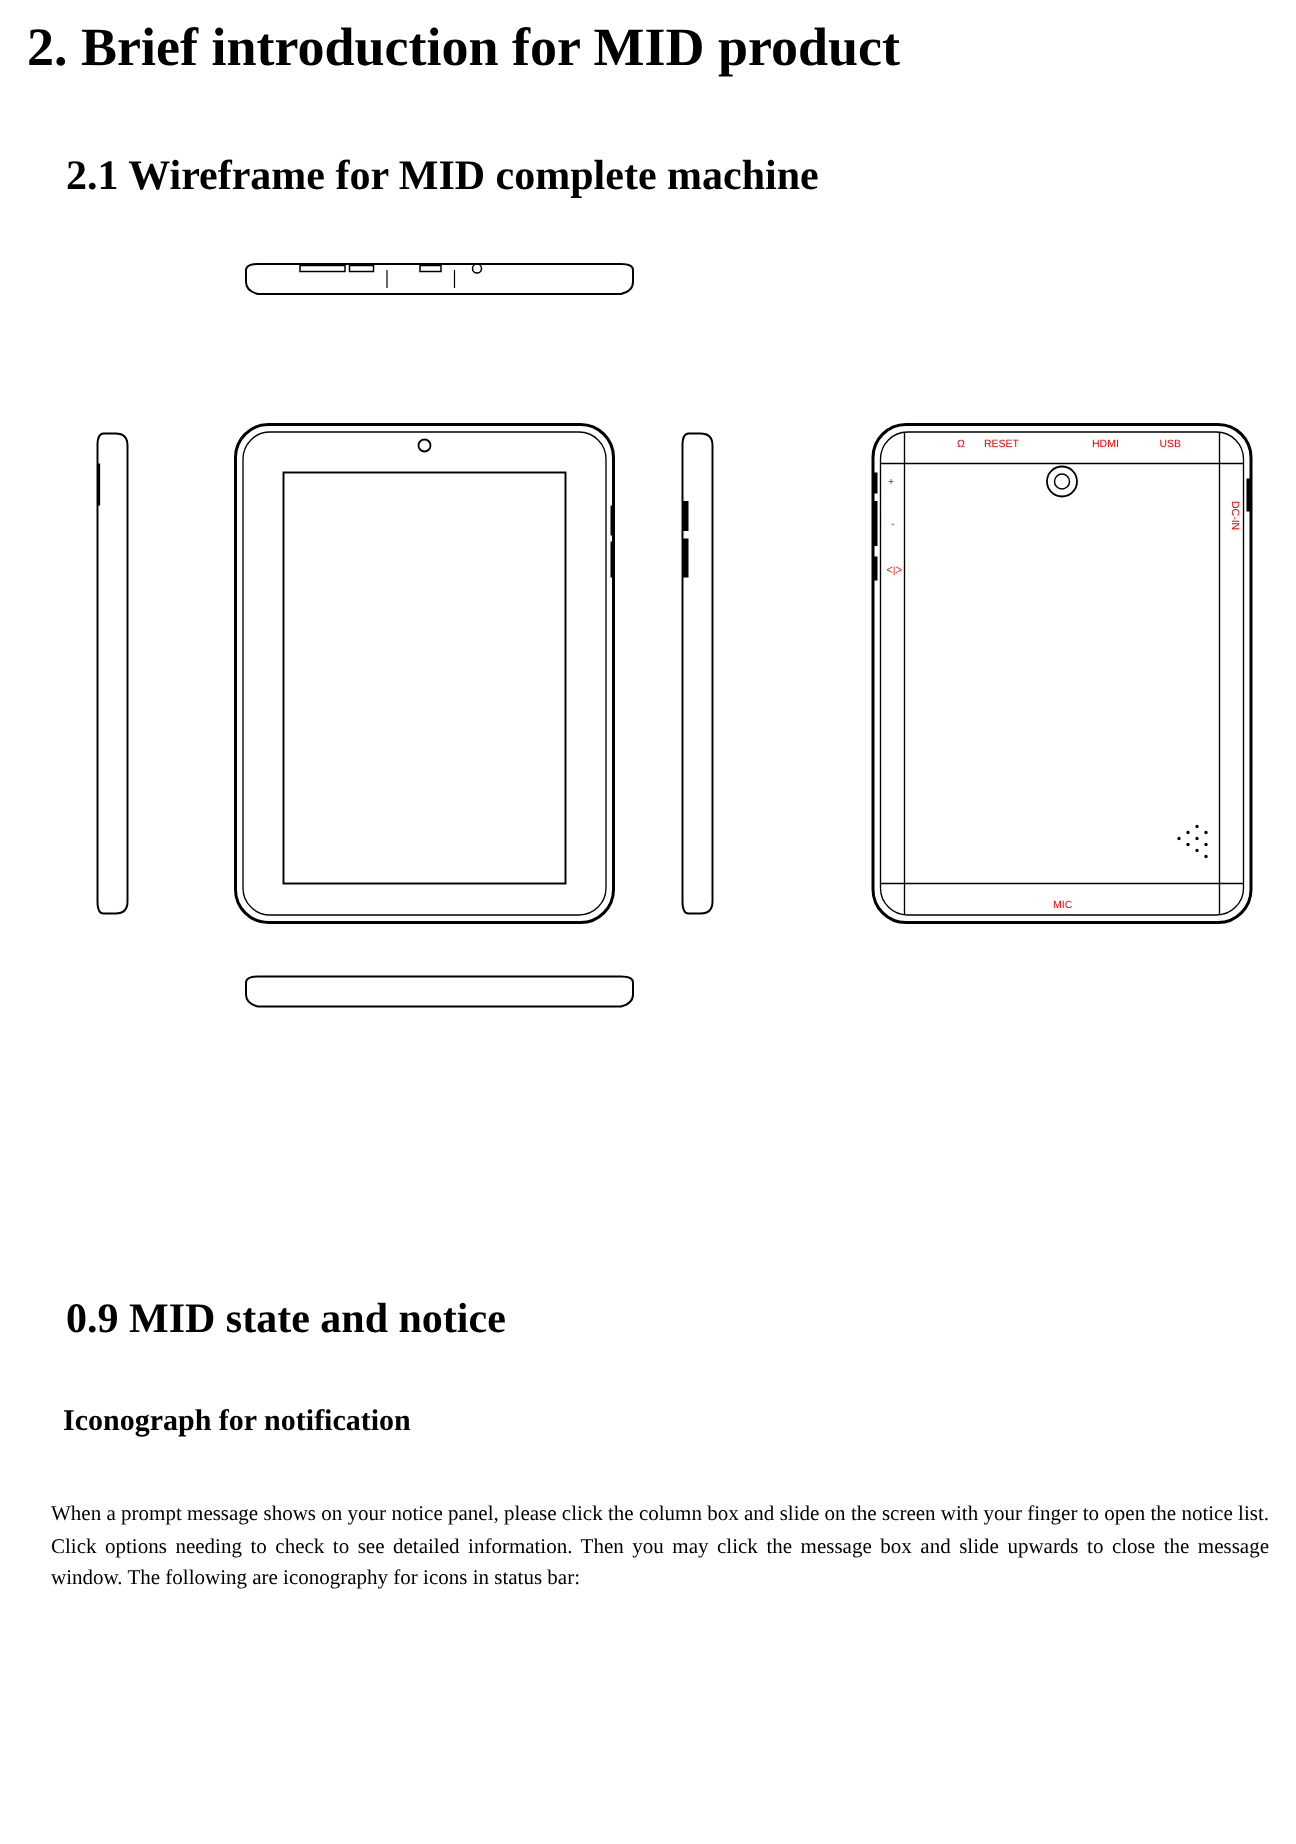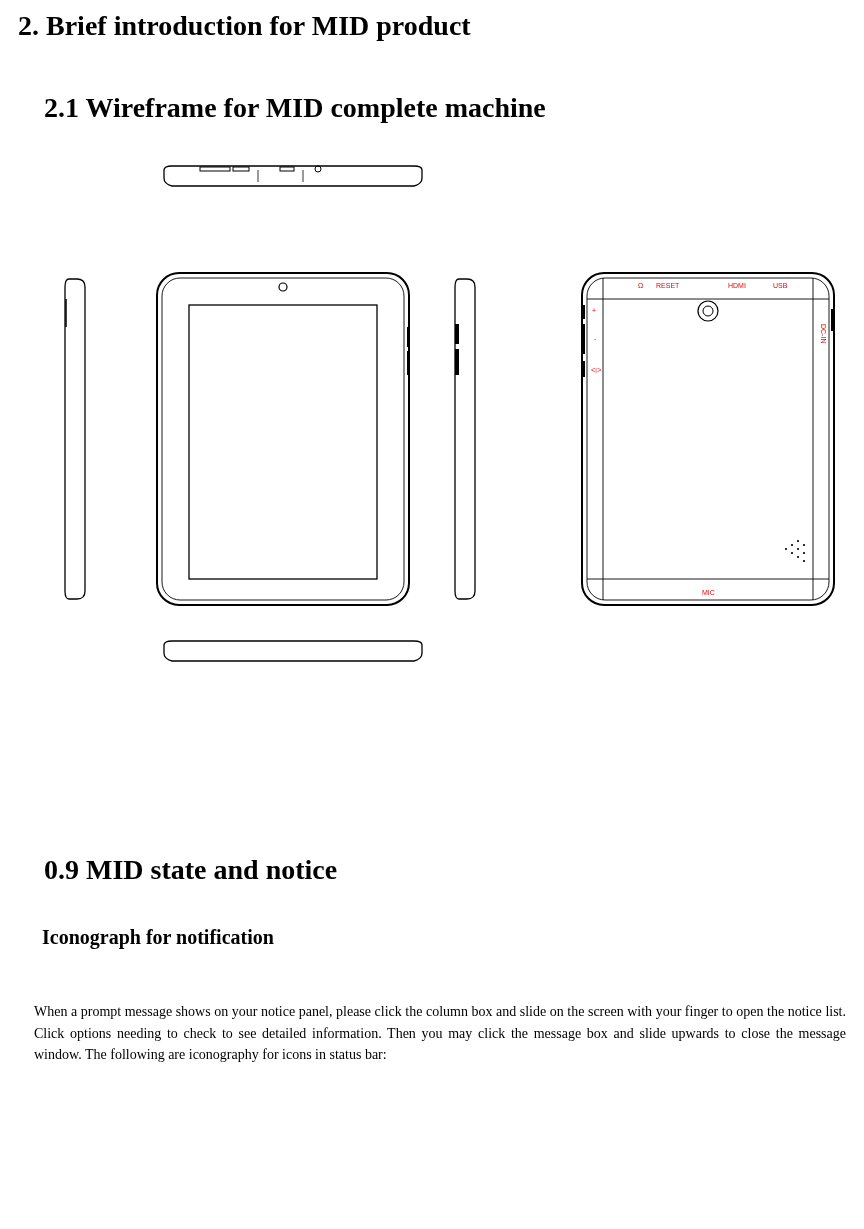--- a/index.html
+++ b/index.html
@@ -5,21 +5,21 @@
     * { box-sizing: border-box; margin: 0; padding: 0; }
     body {
       font-family: "Times New Roman", Times, serif;
       background: #fff;
       color: #000;
       width: 864px;
       margin: 0 auto;
       padding: 10px 18px;
     }
     .section-heading {
-      font-size: 28px;
+      font-size: 36px;
       font-weight: bold;
       margin-bottom: 50px;
     }
     .subsection-heading {
       font-size: 28px;
       font-weight: bold;
       margin-left: 26px;
       margin-bottom: 40px;
     }
     .wireframe-area {
@@ -31,21 +31,21 @@
     .top-view { position: absolute; left: 110px; top: 0; }
     .left-side { position: absolute; left: 15px; top: 105px; }
     .front-view { position: absolute; left: 105px; top: 105px; }
     .right-side { position: absolute; left: 405px; top: 105px; }
     .back-view { position: absolute; left: 530px; top: 105px; }
     .bottom-view { position: absolute; left: 110px; top: 475px; }
     .sub-heading-bold {
       font-size: 20px;
       font-weight: bold;
       margin-left: 24px;
-      margin-bottom: 52px;
+      margin-bottom: 40px;
       margin-top: 30px;
     }
     .body-text {
       font-size: 14px;
       line-height: 1.55;
       margin-left: 16px;
       margin-right: 0;
       text-align: justify;
     }
     

